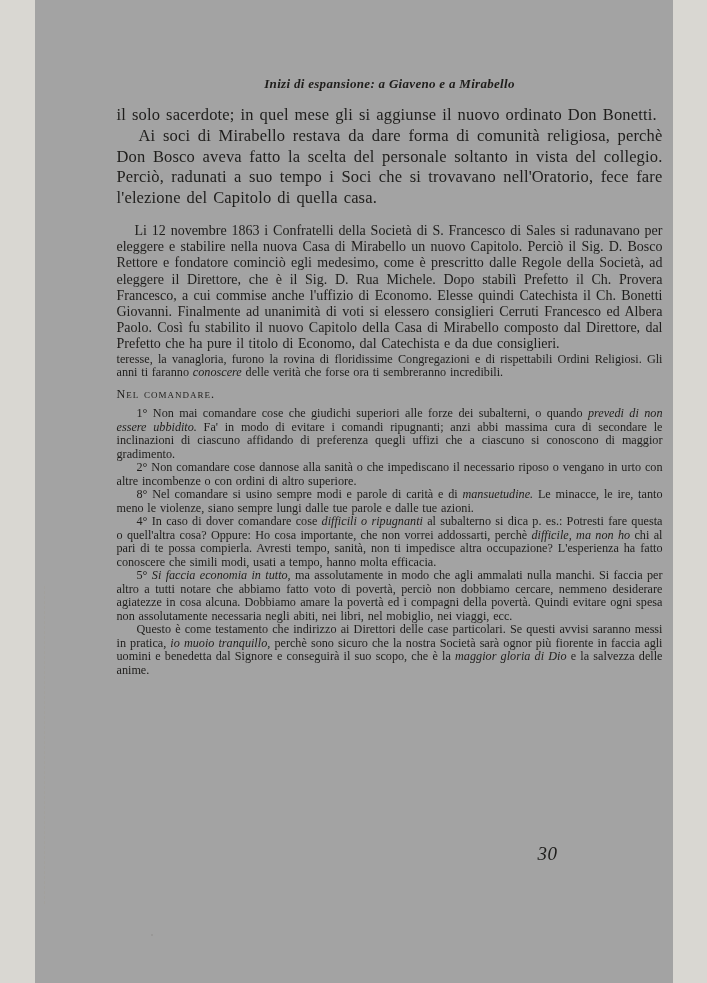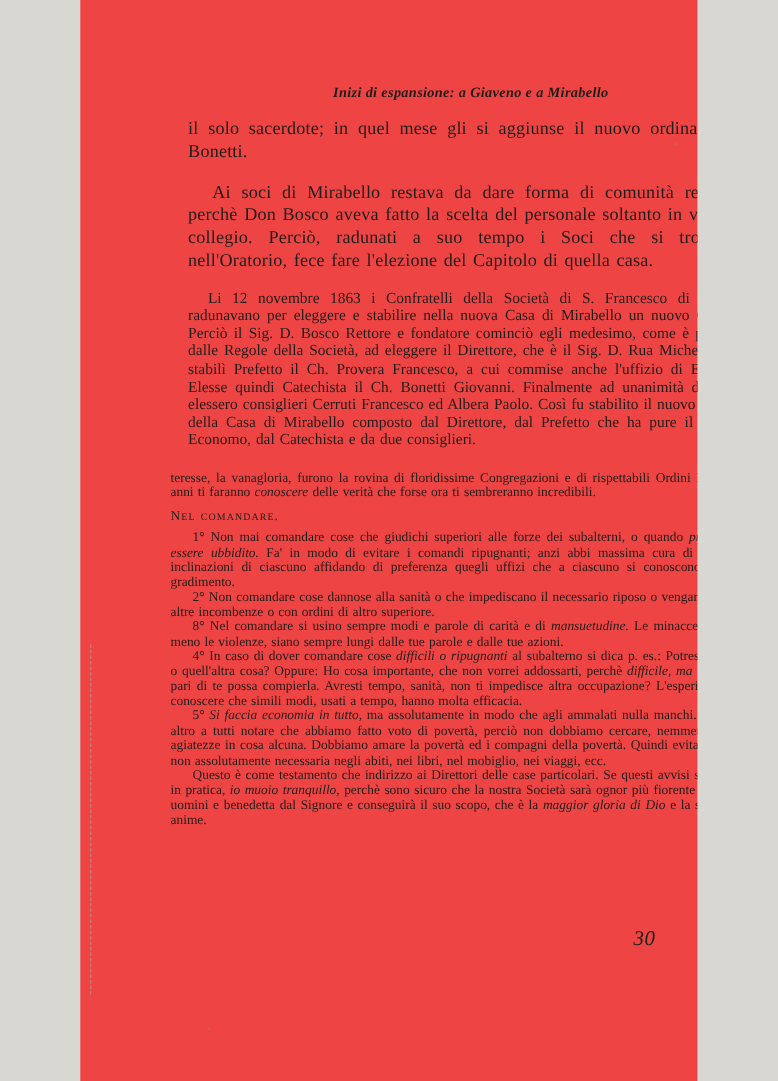--- a/index.html
+++ b/index.html
@@ -2,59 +2,58 @@
 <html lang="it"><head>
 <meta charset="utf-8">
 <style>
   html,body{margin:0;padding:0;}
   body{
     background:#d9d7d2;
     font-family:"Liberation Serif","DejaVu Serif",serif;
   }
   .page{
     position:relative;
-    width:561px;height:983px;
+    width:638px;height:983px;
     margin:0 auto;
-    background:#ef4444;
+    background:#a3a3a3;
     color:#1e1d1b;
     overflow:hidden;
   }
   .column{
     position:absolute;
     left:82px;top:76px;
     width:546px;
   }
   .running-header{
     text-align:center;
     font-style:italic;
     font-size:13px;
     line-height:15px;
     letter-spacing:.3px;
     margin:0 0 14px 0;
     font-weight:600;
   }
-  p{margin:16px;}
+  p{margin:0;}
   .main-text p{
     font-size:16.5px;
     line-height:20.8px;
     text-align:justify;
     word-spacing:.10em;
     letter-spacing:.01em;
   }
   .indent{text-indent:22px;}
   .quote-block{
     margin-top:14px;
     font-size:14px;
     line-height:16.2px;
     text-align:justify;
     word-spacing:.07em;
   }
   .quote-block p{text-indent:18px;font-size:inherit;line-height:inherit;}
   .footnote{
-    margin-top:18px;
     font-size:12.2px;
     line-height:13.5px;
     text-align:justify;
     word-spacing:.06em;
   }
   .footnote p{margin:0;}
   .footnote .indent-sm{text-indent:20px;}
   .fn-heading{
     margin:8px 0 6px 0 !important;
     font-variant:small-caps;

